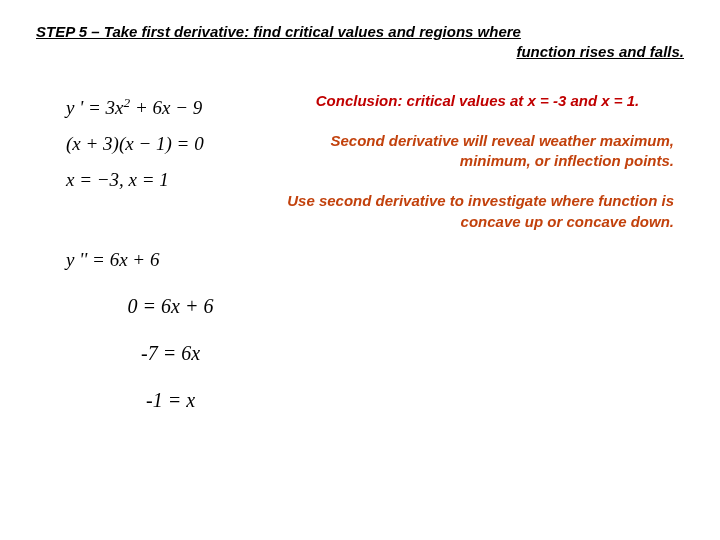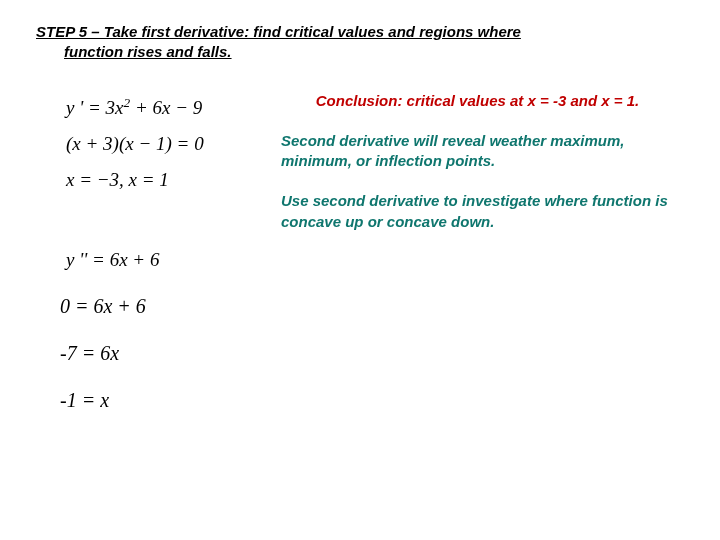--- a/index.html
+++ b/index.html
@@ -16,20 +16,21 @@
     font-weight: bold;
     font-style: italic;
     text-decoration: underline;
     color: #000;
     line-height: 1.35;
     margin-bottom: 28px;
   }
   .heading .indent {
     margin-left: 28px;
     display: block;
+    text-align: right;
   }
   .content {
     display: flex;
   }
   .left-col {
     width: 245px;
     padding-left: 30px;
     flex-shrink: 0;
   }
   .right-col {
@@ -46,30 +47,31 @@
   .math-line sup { font-size: 0.7em; }
   .math-block-top { margin-top: 4px; }
   .math-spacer { height: 44px; }
   .work-line {
     font-family: "Times New Roman", Times, serif;
     font-size: 20px;
     font-style: italic;
     color: #000;
     margin-top: 24px;
     margin-left: -6px;
+    text-align: center;
   }
   .note {
     font-size: 15px;
     font-weight: bold;
     font-style: italic;
     line-height: 1.35;
     margin-bottom: 20px;
   }
   .note-red { color: #c00000; text-align: center; }
-  .note-black { color: #0f766e; }
+  .note-black { color: #c2410c; text-align: right; }
 </style>
 </head>
 <body>
 
 <div class="heading">
   <span>STEP 5 –  Take first derivative: find critical values and regions where</span>
   <span class="indent">function rises and falls.</span>
 </div>
 
 <div class="content">

